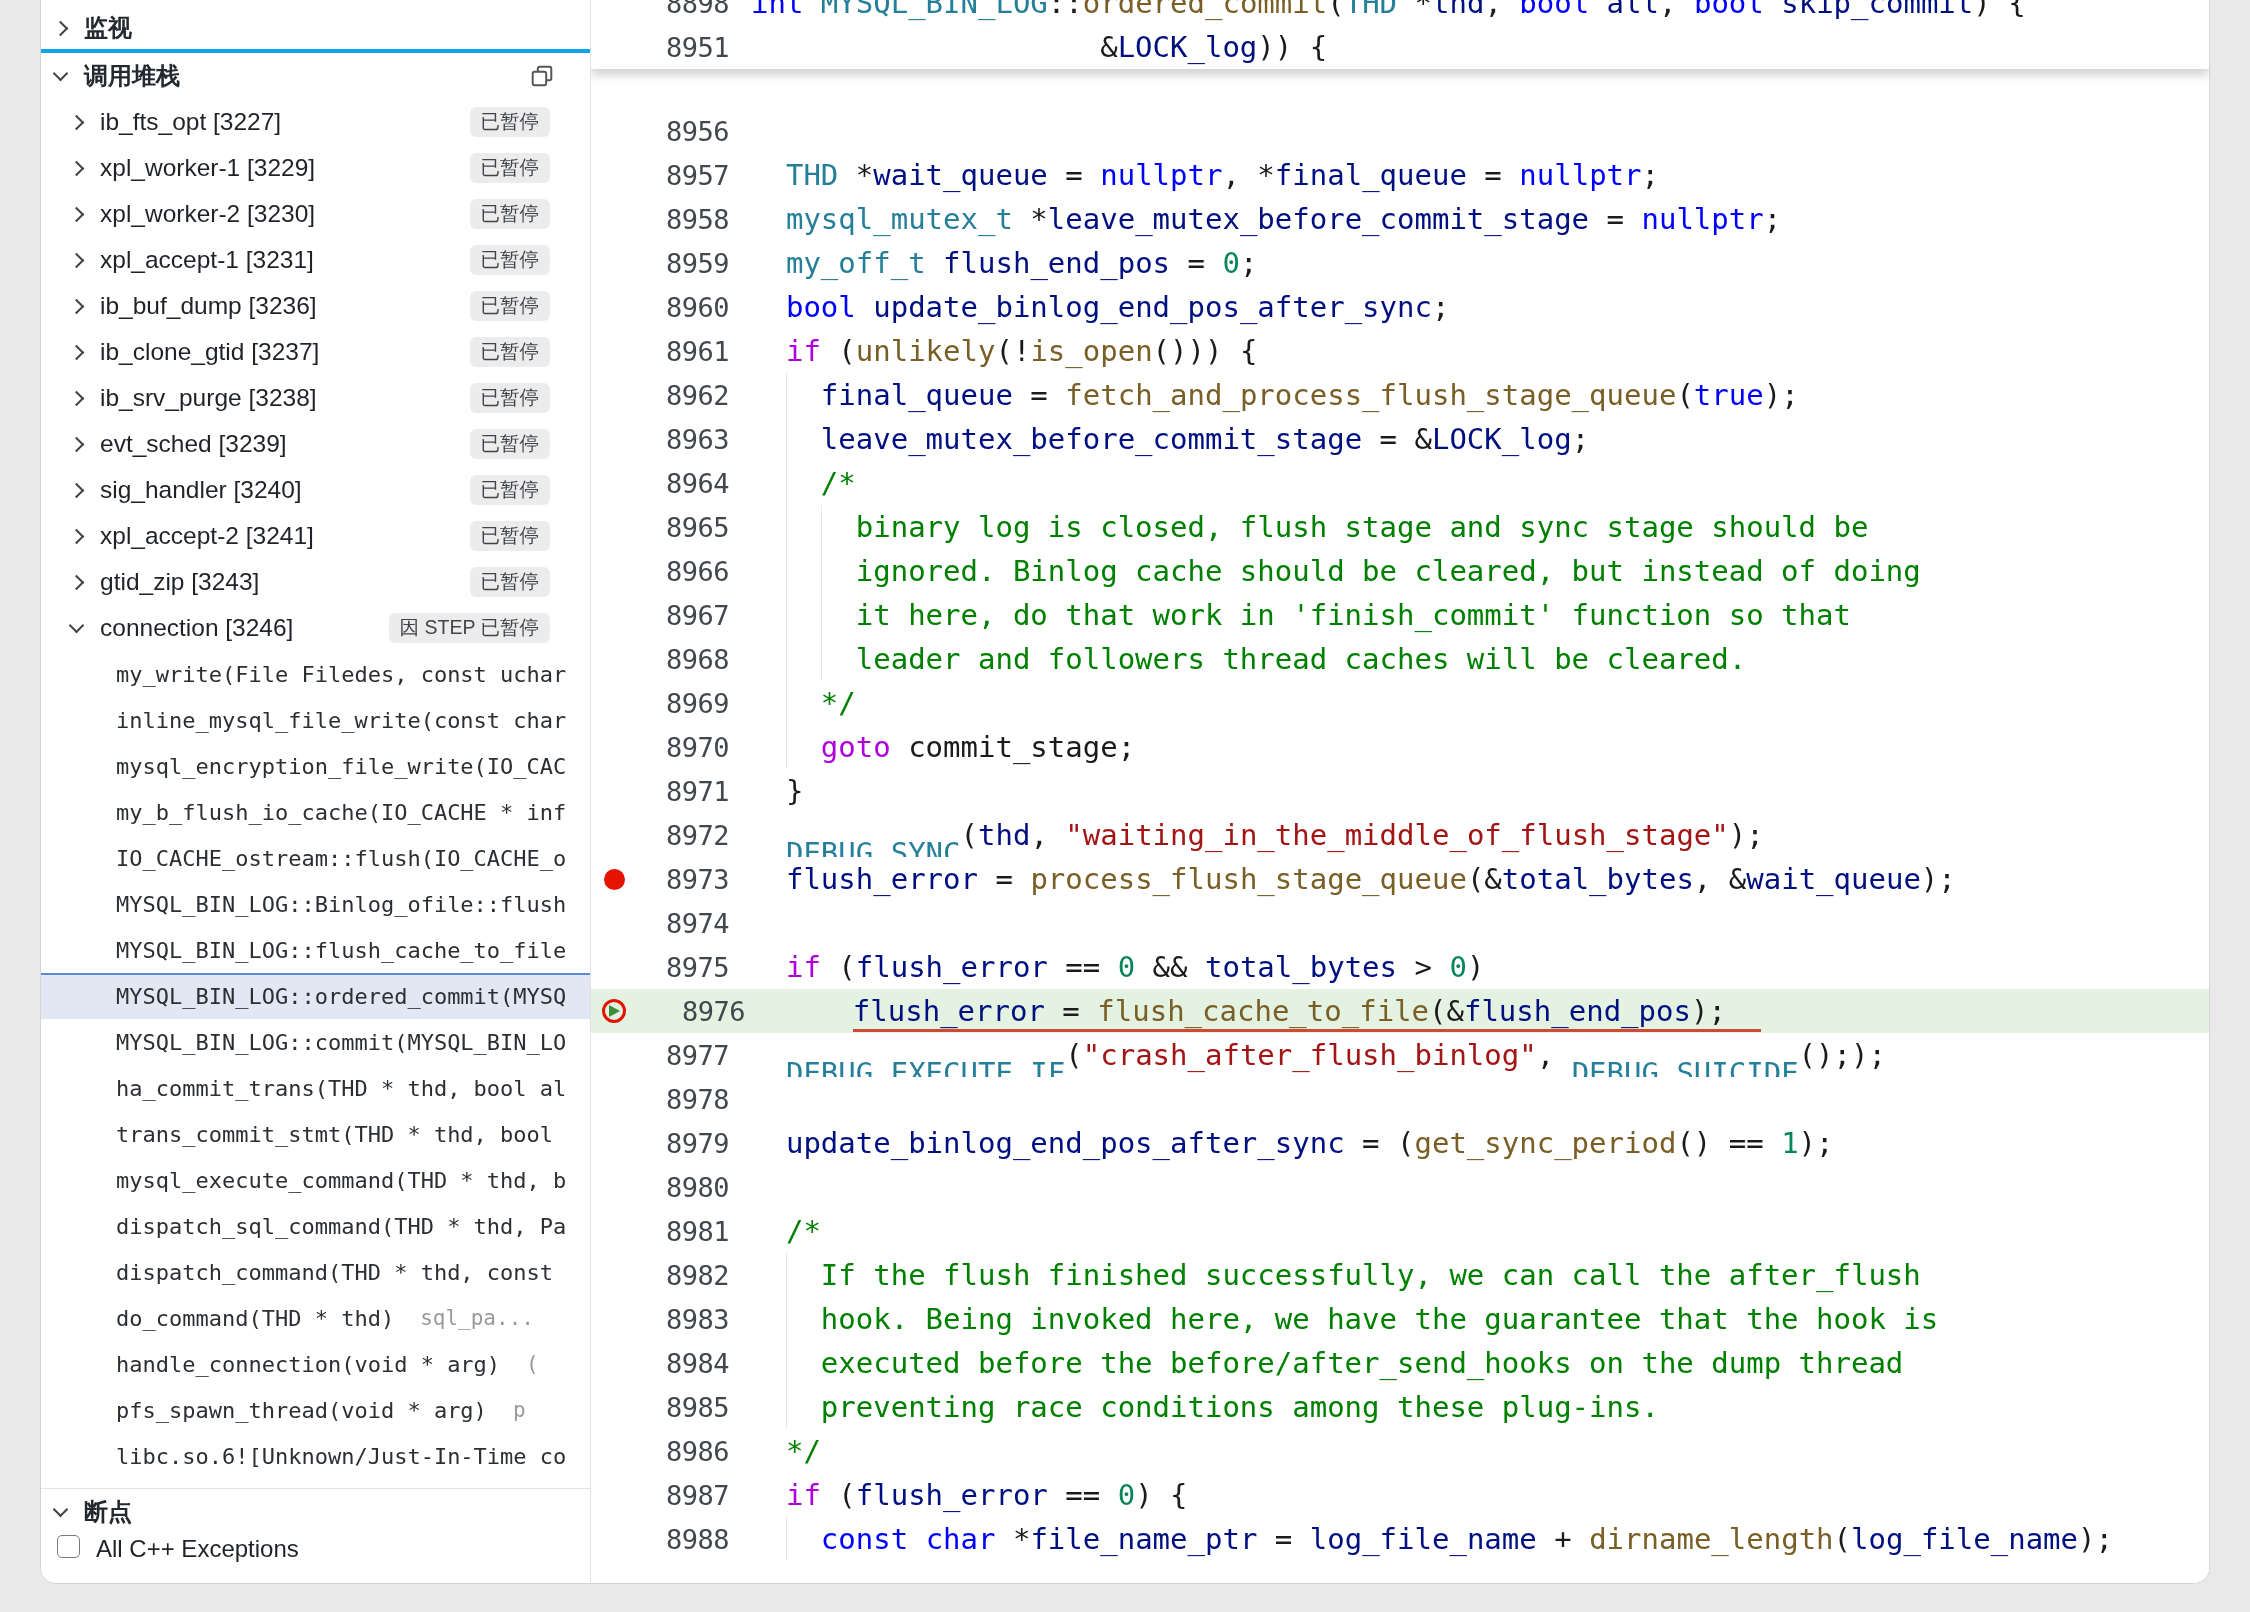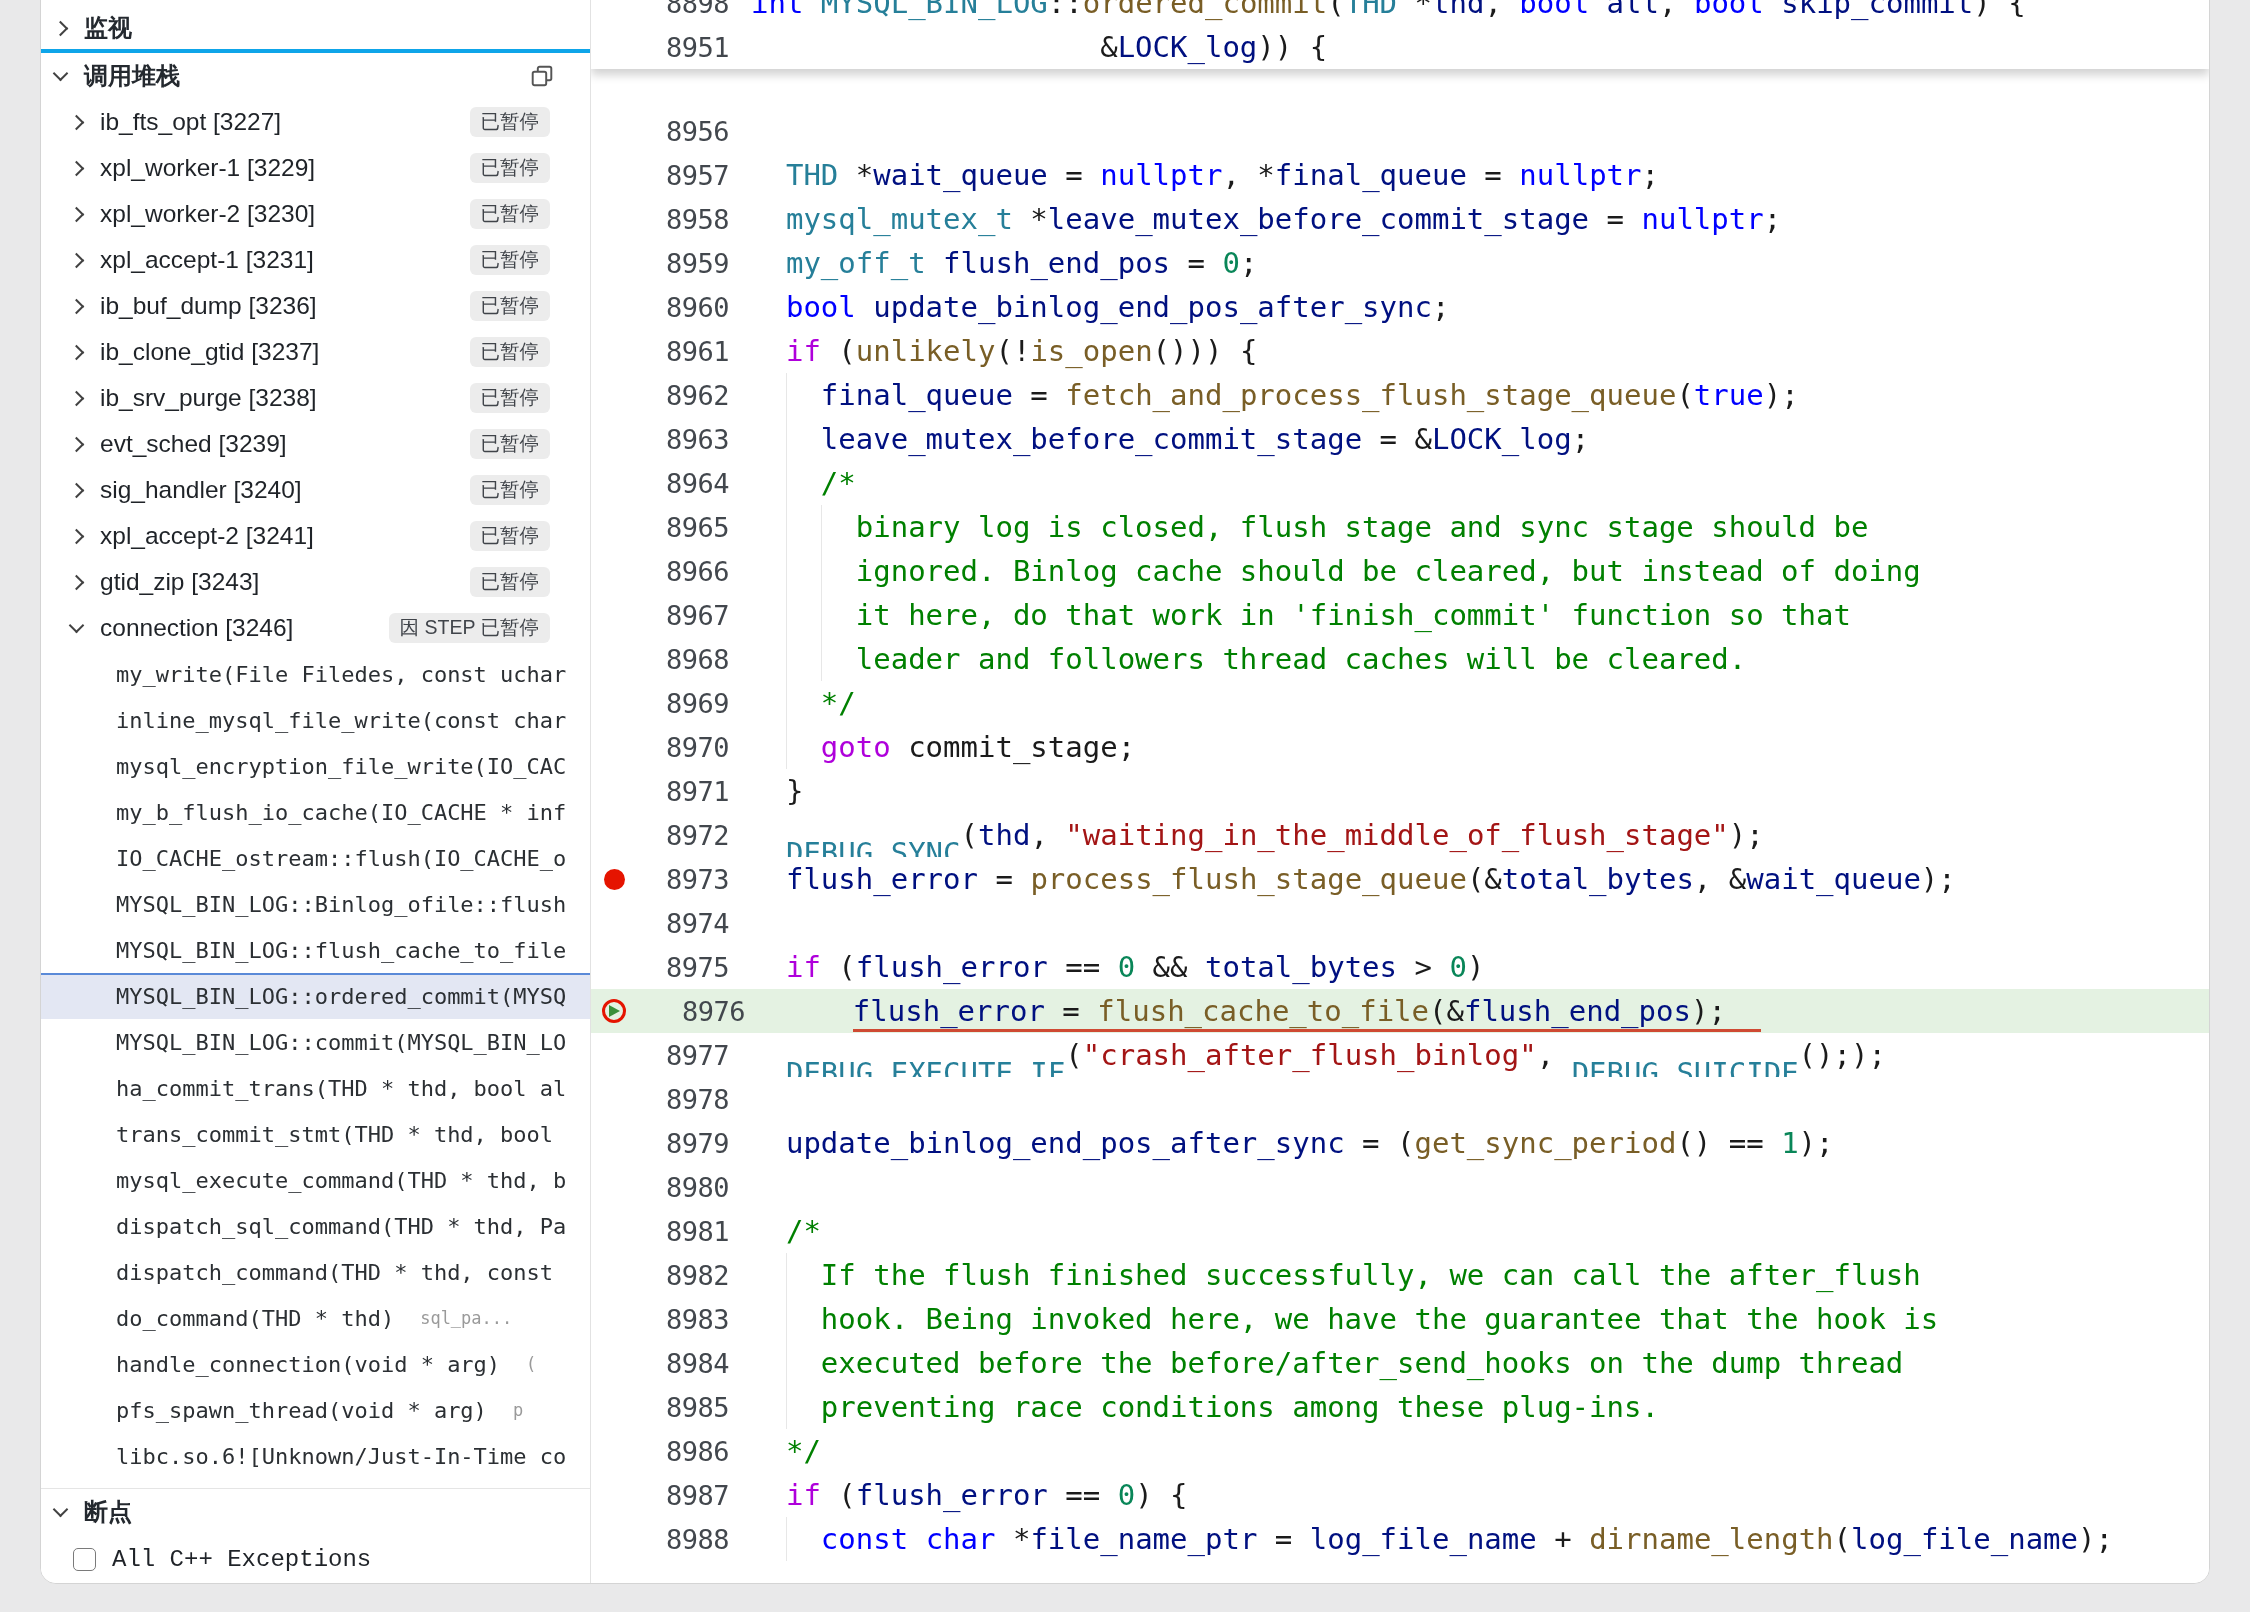--- a/index.html
+++ b/index.html
@@ -22,24 +22,24 @@
   .head-icon { margin-left:auto; display:flex; align-items:center; cursor:pointer; }
 
   .thread-row { height:46px; flex:none; display:flex; align-items:center; padding:0 40px 0 30px; font-size:24.5px; color:#1f2328; white-space:nowrap; }
   .thread-row .tname { overflow:hidden; }
   .badge { margin-left:auto; background:#ececec; color:#40444a; border-radius:6px; padding:3px 11px; font-size:19.5px; line-height:1.2; white-space:nowrap; flex:none; }
 
   .frame-row { height:46px; flex:none; display:flex; align-items:center; padding-left:75px; padding-right:10px;
                font-family:"DejaVu Sans Mono", monospace; font-size:22px; color:#2b2f33; white-space:nowrap; overflow:hidden; position:relative; }
   .frame-row.selected { background:#e3e7f3; }
   .frame-row.selected::before { content:""; position:absolute; left:0; right:0; top:0; height:2px; background:#5a8ad8; }
-  .frame-secondary { color:#9a9a9a; margin-left:26px; font-size:17px; }
+  .frame-secondary { color:#9a9a9a; margin-left:26px; font-size:21px; }
 
   .bp-section { margin-top:auto; border-top:1px solid #e5e5e5; flex:none; }
-  .bp-item { height:48px; display:flex; align-items:center; padding-left:32px; font-size:24px; color:#1f2328; gap:16px;font-family:Liberation Mono, monospace; }
+  .bp-item { height:48px; display:flex; padding-left:16px; font-size:24px; color:#1f2328; gap:16px; }
   .checkbox { width:23px; height:23px; border:1.8px solid #7a7a7a; border-radius:5px; flex:none; background:#fff; }
 
   
   .editor { flex:1; display:flex; flex-direction:column; background:#fff; font-family:"DejaVu Sans Mono", monospace; font-size:29px; overflow:hidden; }
   .sticky { padding-top:8px; background:#fff; position:relative; z-index:5; box-shadow:0 6px 9px rgba(0,0,0,0.18); flex:none; }
   .code-lines { padding-top:40px; flex:1; overflow:hidden; }
   .code-row { display:flex; align-items:center; height:44px; position:relative; }
   .code-row.cur { background:#e4f2e2;gap:16px; }
   .bp-col { width:46px; flex:none; display:flex; align-items:center; justify-content:center; }
   .num { width:92px; flex:none; text-align:right; font-size:27px; color:#42474d; letter-spacing:-0.5px; }

